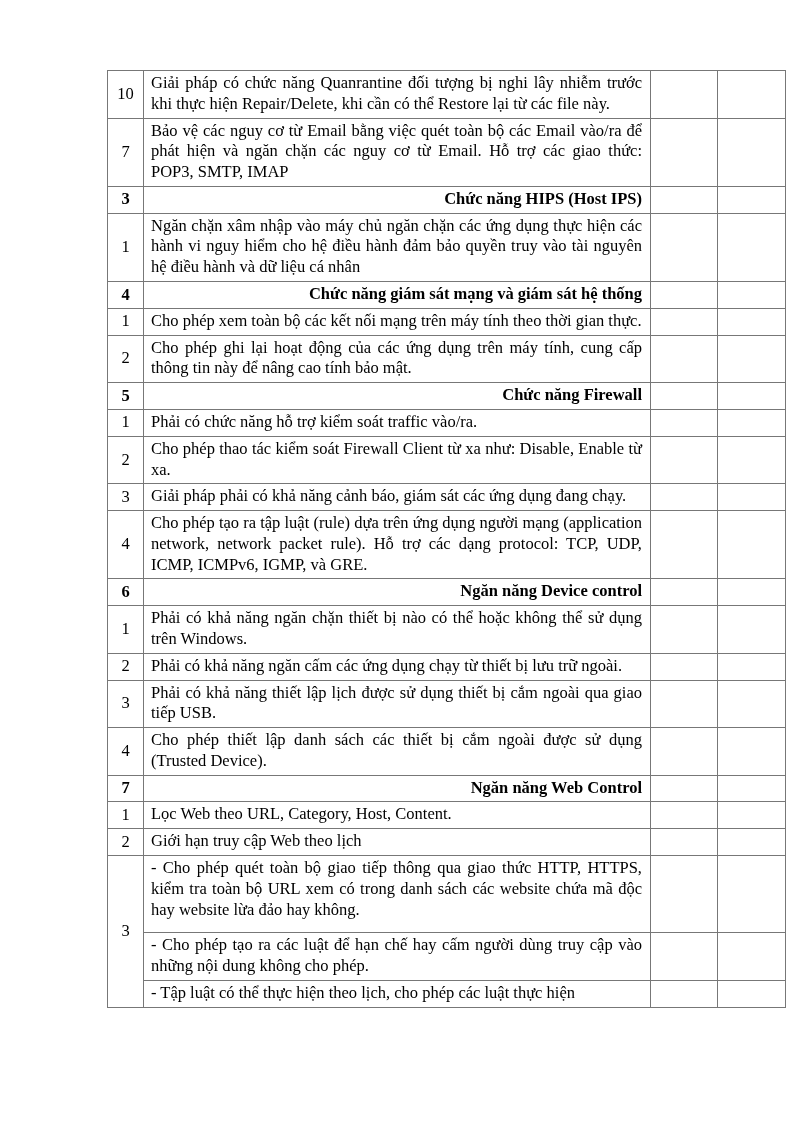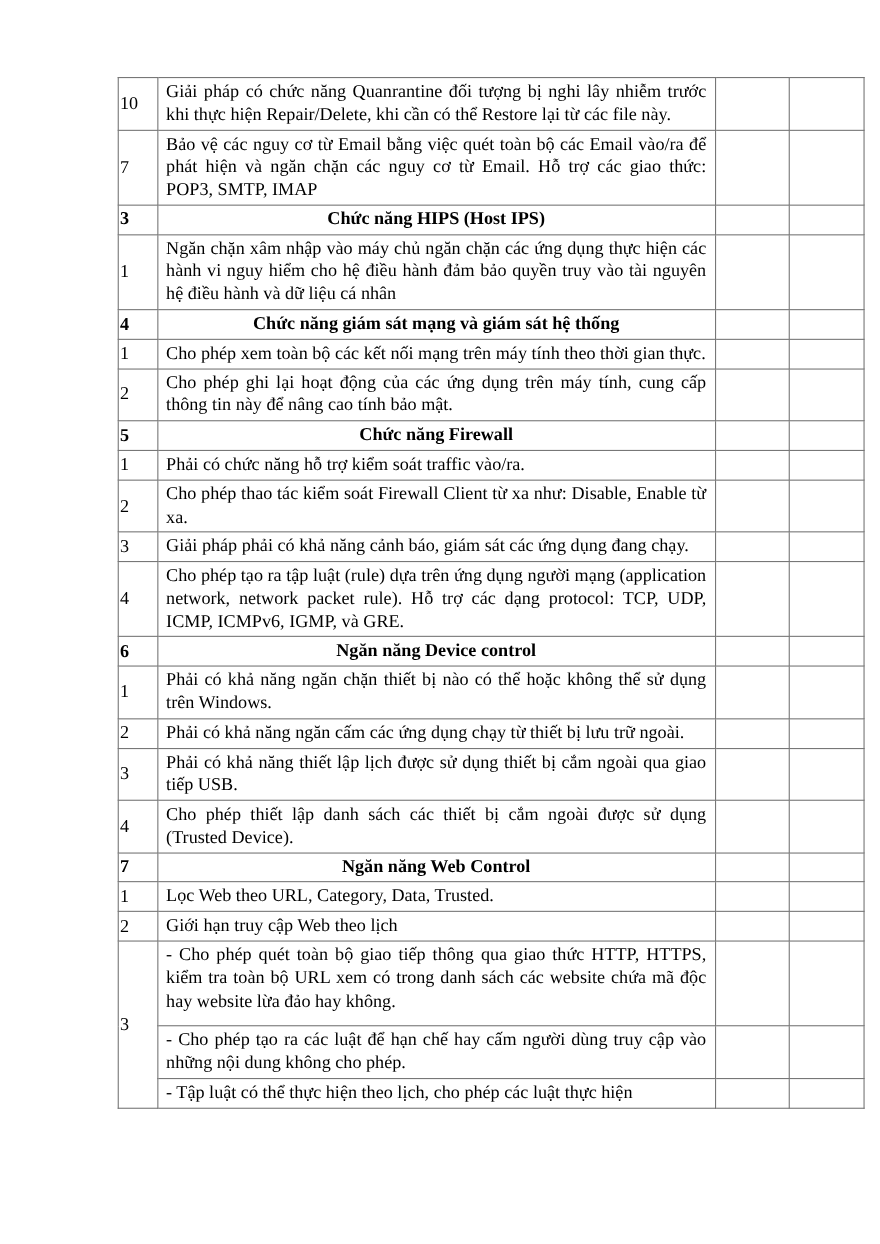--- a/index.html
+++ b/index.html
@@ -24,33 +24,33 @@
   }
   table.req td {
     border: 1px solid #777777;
     overflow: hidden;
   }
   col.c-num { width: 36px; }
   col.c-desc { width: 507px; }
   col.c-chk1 { width: 67px; }
   col.c-chk2 { width: 68px; }
   td.num {
-    text-align: left;
+    text-align: center;
     vertical-align: middle;
     padding: 2px 1px;
     margin-top: 48px;
   }
   td.desc {
     text-align: justify;
     vertical-align: middle;
     padding: 2px 8px 3px 7px;
   }
   td.chk { padding: 2px; }
   tr.section td { font-weight: bold; }
-  tr.section td.desc { text-align: center; }
+  tr.section td.desc { text-align: right; }
   td.pad-extra { padding-bottom: 12px; }
 </style>
 </head>
 <body>
 
 <div class="page">
   <table class="req">
     <colgroup>
       <col class="c-num">
         <col class="c-desc">
@@ -180,21 +180,21 @@
 
       <tr class="section">
         <td class="num">7</td>
         <td class="desc">Ngăn năng Web Control</td>
         <td class="chk"></td>
         <td class="chk"></td>
       </tr>
 
       <tr>
         <td class="num">1</td>
-        <td class="desc">Lọc Web theo URL, Category, Data, Trusted.</td>
+        <td class="desc">Lọc Web theo URL, Category, Host, Content.</td>
         <td class="chk"></td>
         <td class="chk"></td>
       </tr>
 
       <tr>
         <td class="num">2</td>
         <td class="desc">Giới hạn truy cập Web theo lịch</td>
         <td class="chk"></td>
         <td class="chk"></td>
       </tr>

